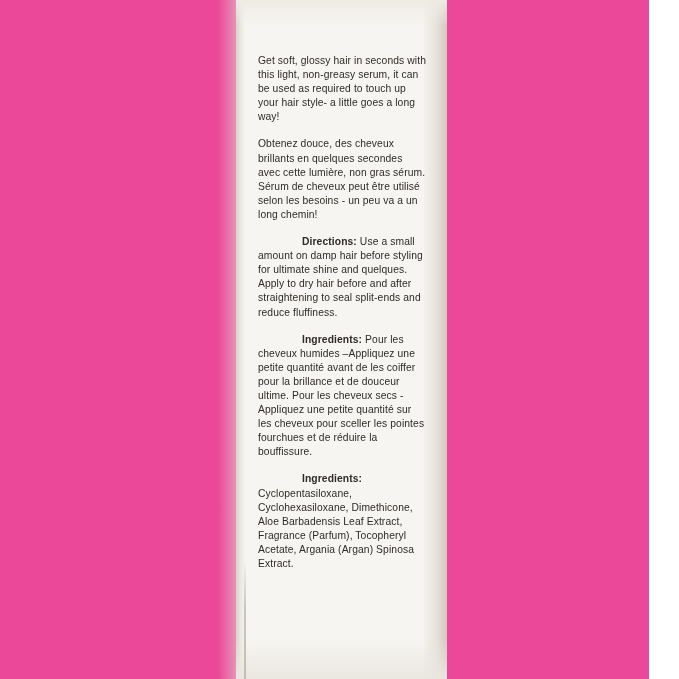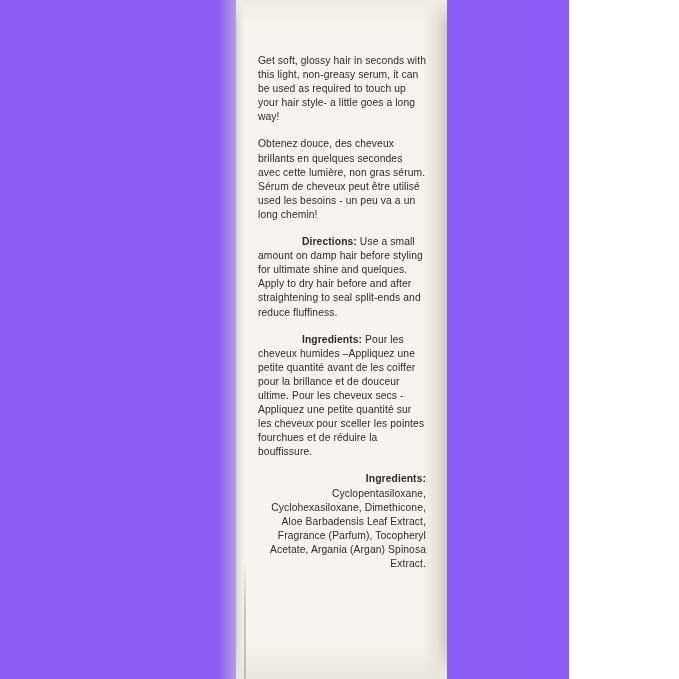--- a/index.html
+++ b/index.html
@@ -8,23 +8,23 @@
   }
   body {
     width: 679px;
     height: 679px;
     background: #ffffff;
     font-family: "Liberation Sans", sans-serif;
     overflow: hidden;
   }
   .photo {
     position: relative;
-    width: 569px;
+    width: 649px;
     height: 679px;
-    background: #8b5cf6;
+    background: #ec4899;
     overflow: hidden;
   }
 
   
   .box {
     position: absolute;
     left: 236px;
     top: 0px;
     width: 211px;
     height: 679px;
@@ -93,21 +93,20 @@
     color: #2e2b28;
     font-size: 10.3px;
     line-height: 14.1px;
     letter-spacing: 0.1px;
   }
   .para {
     margin: 0 0 13px 0;
   }
   .para:last-child {
     margin-bottom: 11px;
-    text-align: right;
   }
   .lead {
     font-weight: bold;
     padding-left: 44px;
   }
   .para span.body {
     font-weight: normal;
   }
 </style>
 </head>
@@ -124,21 +123,21 @@
   <div class="box-bottom-shade"></div>
   <div class="box-crease"></div>
 
   <div class="panel-text">
 
     <p class="para">
       <span class="body">Get soft, glossy hair in seconds with this light, non-greasy serum, it can be used as required to touch up your hair style- a little goes a long way!</span>
     </p>
 
     <p class="para">
-      <span class="body">Obtenez douce, des cheveux brillants en quelques secondes avec cette lumière, non gras sérum.  Sérum de cheveux peut être utilisé used les besoins - un peu va a un long chemin!</span>
+      <span class="body">Obtenez douce, des cheveux brillants en quelques secondes avec cette lumière, non gras sérum.  Sérum de cheveux peut être utilisé selon les besoins - un peu va a un long chemin!</span>
     </p>
 
     <p class="para">
       <span class="lead">Directions:</span><span class="body"> Use a small amount on damp hair before styling for ultimate shine and quelques. Apply to dry hair before and after straightening to seal split-ends and reduce fluffiness.</span>
     </p>
 
     <p class="para">
       <span class="lead">Ingredients:</span><span class="body"> Pour les cheveux humides –Appliquez une petite quantité avant de les coiffer pour la brillance et de douceur ultime. Pour les cheveux secs - Appliquez une petite quantité sur les cheveux pour sceller les pointes fourchues et de réduire la bouffissure.</span>
     </p>
 

